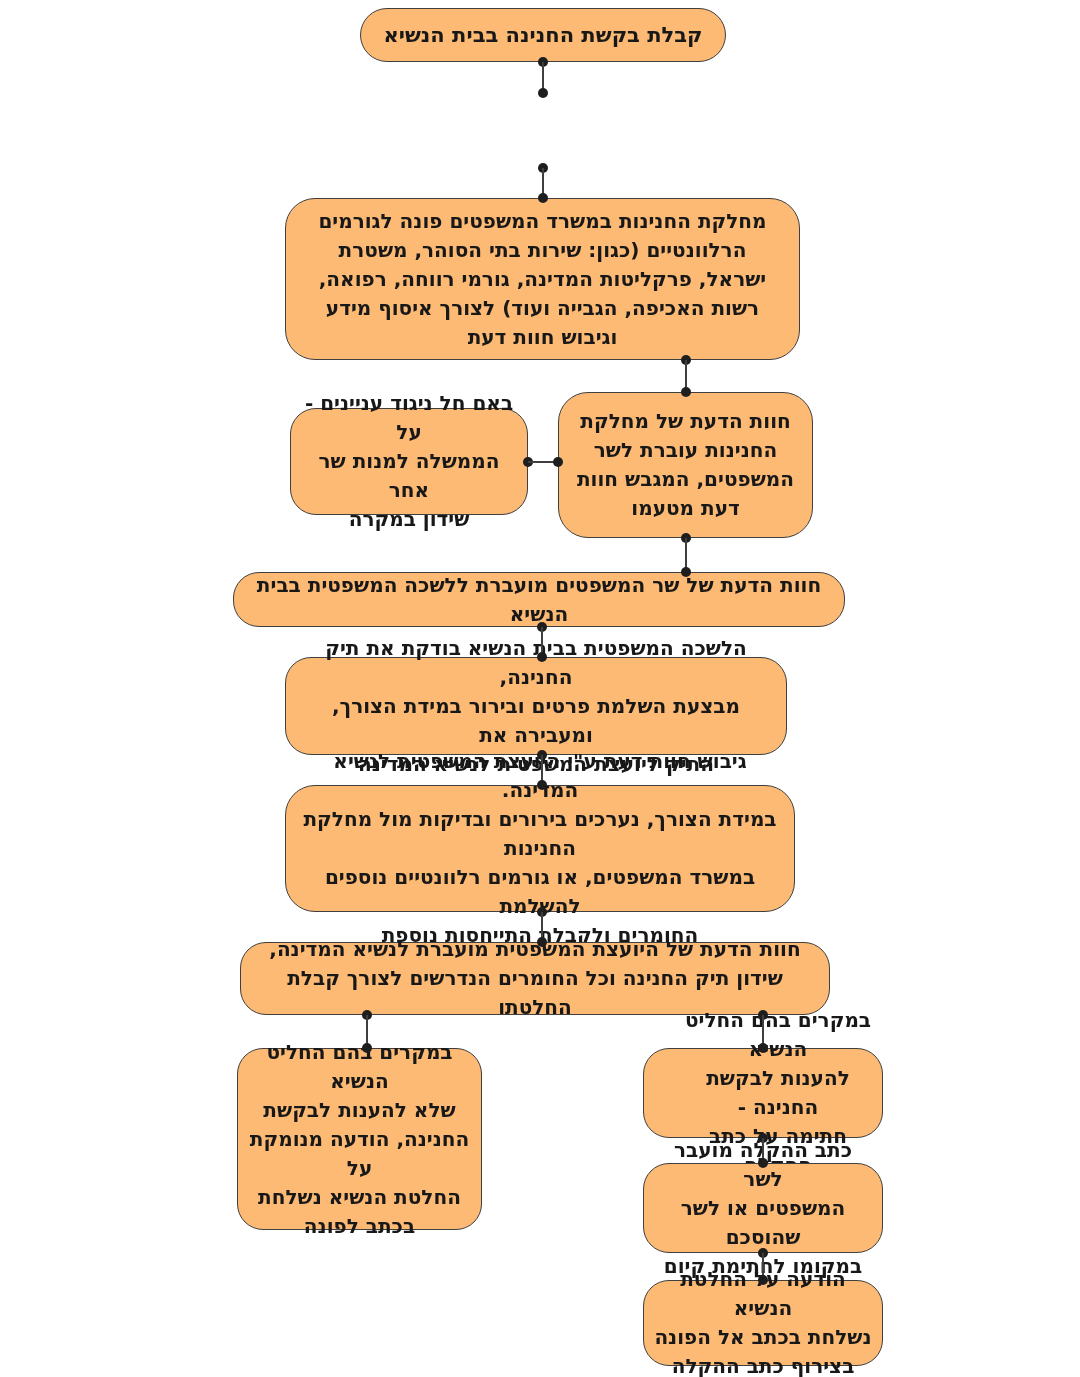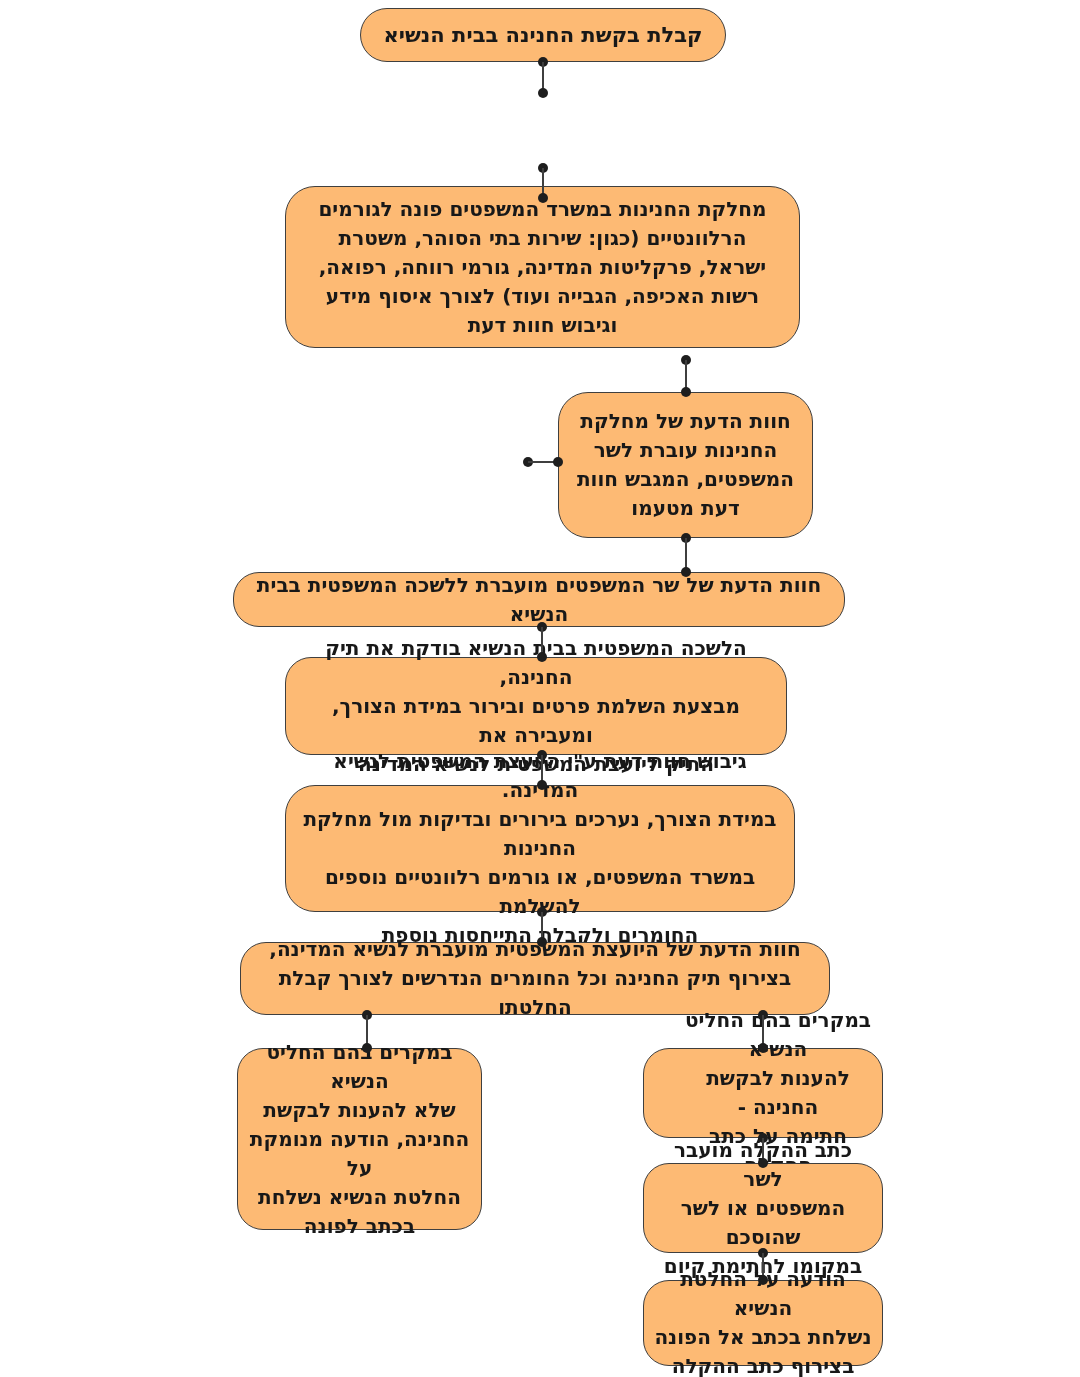--- a/index.html
+++ b/index.html
@@ -62,45 +62,48 @@
   .hconn::after  { right: -5px; }
 </style>
 </head>
 <body>
 
 <div class="stage">
 
   <div class="node title" style="left:360px; top:8px; width:366px; height:54px;">קבלת בקשת החנינה בבית הנשיא</div>
 
 
-  <div class="node" style="left:285px; top:186px; width:515px; height:162px; border-radius:30px;">מחלקת החנינות במשרד המשפטים פונה לגורמים
+  <div class="node" style="left:285px; top:198px; width:515px; height:162px; border-radius:30px;">מחלקת החנינות במשרד המשפטים פונה לגורמים
 הרלוונטיים (כגון: שירות בתי הסוהר, משטרת
 ישראל, פרקליטות המדינה, גורמי רווחה, רפואה,
 רשות האכיפה, הגבייה ועוד) לצורך איסוף מידע
 וגיבוש חוות דעת</div>
 
   <div class="node" style="left:558px; top:392px; width:255px; height:146px; border-radius:30px;">חוות הדעת של מחלקת
 החנינות עוברת לשר
 המשפטים, המגבש חוות
 דעת מטעמו</div>
 
+  <div class="node" style="left:290px; top:408px; width:238px; height:107px;">באם חל ניגוד עניינים - על
+הממשלה למנות שר אחר
+שידון במקרה</div>
 
   <div class="node" style="left:233px; top:572px; width:612px; height:55px;">חוות הדעת של שר המשפטים מועברת ללשכה המשפטית בבית הנשיא</div>
 
   <div class="node" style="left:285px; top:657px; width:502px; height:98px;">הלשכה המשפטית בבית הנשיא בודקת את תיק החנינה,
 מבצעת השלמת פרטים ובירור במידת הצורך, ומעבירה את
 התיק ליועצת המשפטית לנשיא המדינה</div>
 
   <div class="node" style="left:285px; top:785px; width:510px; height:127px; border-radius:30px;">גיבוש חוות דעת ע"י היועצת המשפטית לנשיא המדינה.
 במידת הצורך, נערכים בירורים ובדיקות מול מחלקת החנינות
 במשרד המשפטים, או גורמים רלוונטיים נוספים להשלמת
 החומרים ולקבלת התייחסות נוספת</div>
 
   <div class="node" style="left:240px; top:942px; width:590px; height:73px;">חוות הדעת של היועצת המשפטית מועברת לנשיא המדינה,
-בצירוף תיק החנינה וכל החומרים הנדרשים לצורך קבלת החלטתו</div>
+שידון תיק החנינה וכל החומרים הנדרשים לצורך קבלת החלטתו</div>
 
   <div class="node" style="left:237px; top:1048px; width:245px; height:182px;">במקרים בהם החליט הנשיא
 שלא להענות לבקשת
 החנינה, הודעה מנומקת על
 החלטת הנשיא נשלחת
 בכתב לפונה</div>
 
   <div class="node" style="left:643px; top:1048px; width:240px; height:90px;padding-left:40px;">במקרים בהם החליט הנשיא
 להענות לבקשת החנינה -
 חתימה על כתב ההקלה</div>

